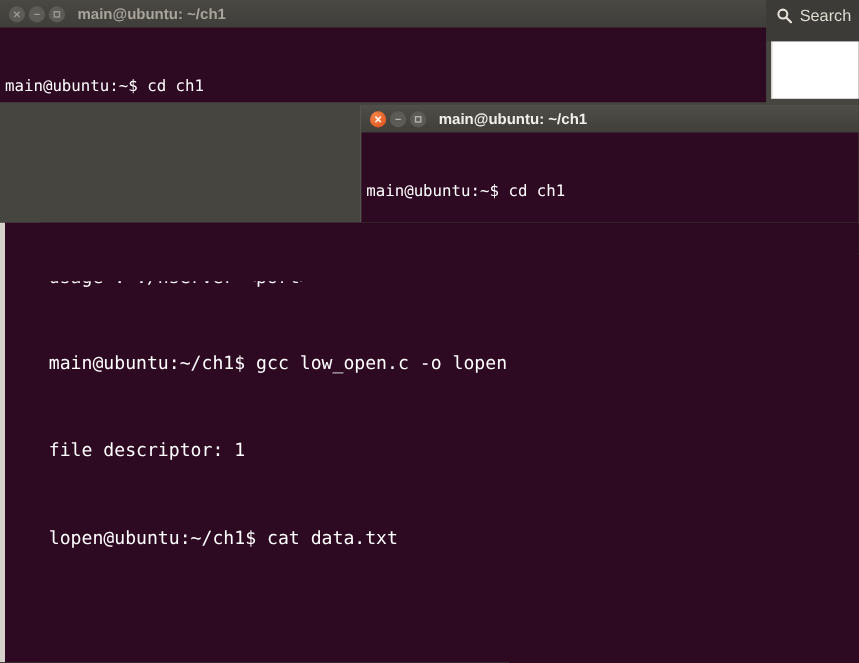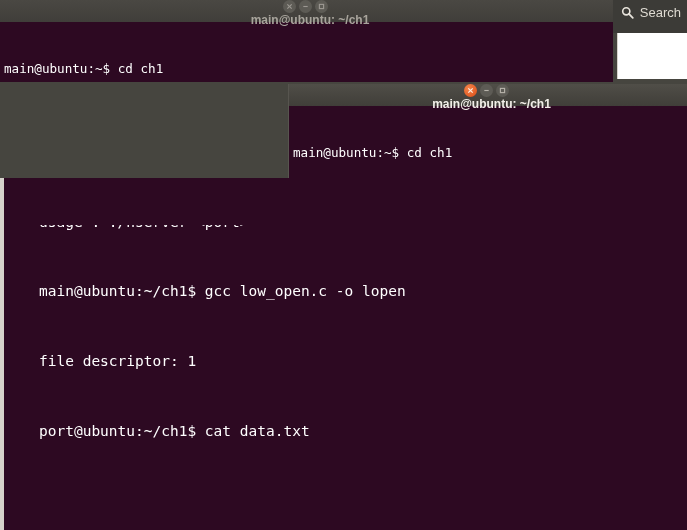--- a/index.html
+++ b/index.html
@@ -62,21 +62,20 @@
   }
   .titlebar {
     height: 22px;
     display: flex;
     align-items: center;
     padding-left: 7px;
     box-sizing: border-box;
     font-family: "Liberation Sans", sans-serif;
     font-size: 12px;
     font-weight: bold;
-    flex-direction: column;
   }
   .titlebar.inactive {
     background: linear-gradient(to bottom, #4a4843, #403e3a);
     color: #a8a49c;
   }
   .titlebar.active {
     background: linear-gradient(to bottom, #504e48, #403e39);
     color: #f2efe9;
   }
   .window-buttons {
@@ -249,21 +248,21 @@
   </div>
 </div>
 
 <div class="terminal-window" id="terminal-window-3">
   <div class="term-body-wrap">
     <div id="scrollbar-left"></div>
     <div class="term-body">
       <div class="line clipped"><span>usage : ./hserver &lt;port&gt;</span></div>
       <div class="line"><span>main@ubuntu:~/ch1$ gcc low_open.c -o lopen</span></div>
       <div class="line"><span>file descriptor: 1</span></div>
-      <div class="line"><span>port@ubuntu:~/ch1$ cat data.txt</span></div>
+      <div class="line"><span>lopen@ubuntu:~/ch1$ cat data.txt</span></div>
       
       
       
       
       
       
       
       
       
       

